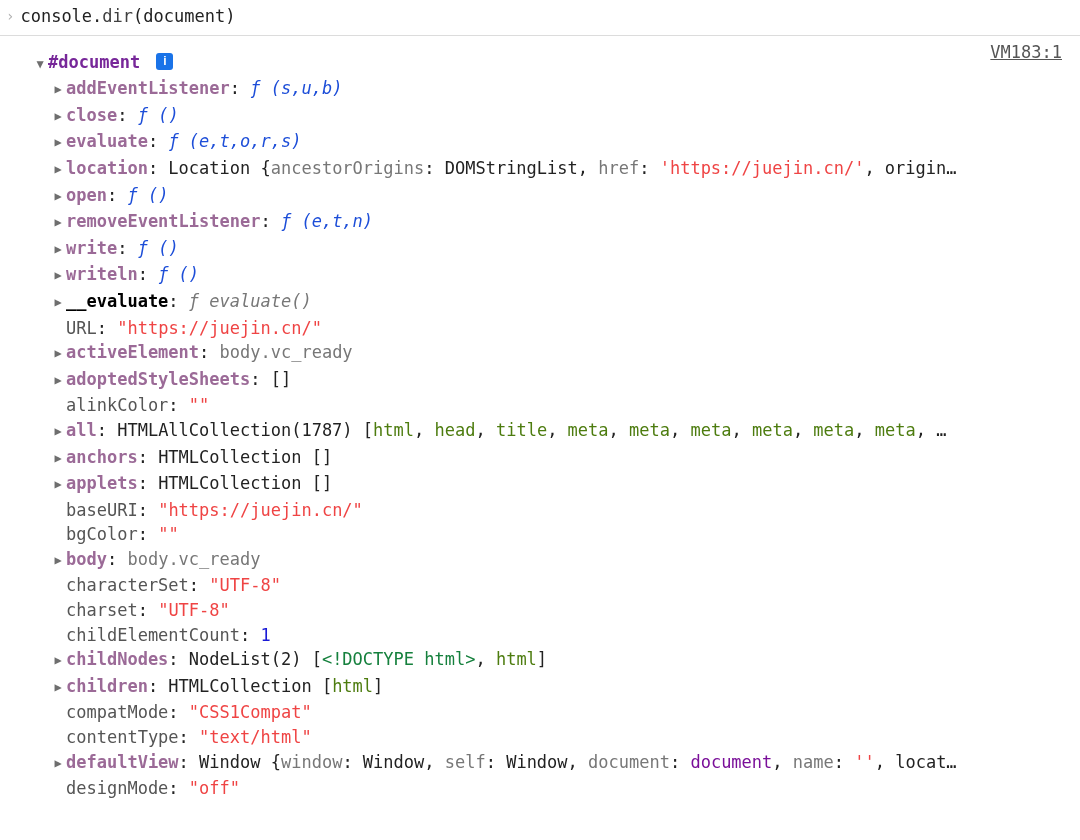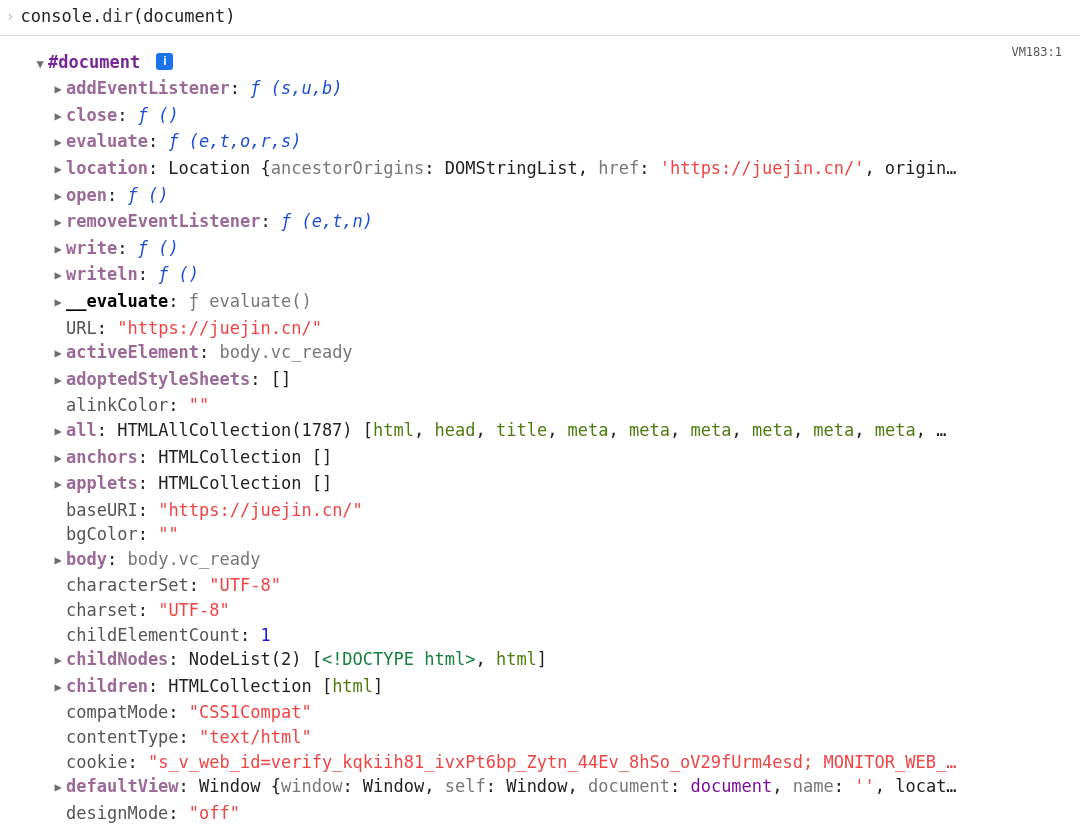--- a/index.html
+++ b/index.html
@@ -1,32 +1,32 @@
 <!DOCTYPE html>
 <html><head>
 <meta charset="utf-8">
 <style>
   html,body{margin:0;padding:0;background:#fff;font-family:Menlo,Consolas,"DejaVu Sans Mono",monospace;font-size:17px;line-height:24.6px;color:#222;width:1080px;height:840px;overflow:hidden;-webkit-font-smoothing:antialiased}
   .input-row{display:flex;align-items:center;padding:4px 8px 6px 4px;border-bottom:1px solid #dcdcdc}
   .prompt-caret{color:#b0b0b0;font-size:14px;padding:0 6px 0 2px;user-select:none}
   .input-code{font-family:inherit;color:#222}
   .obj-method{color:#404040}
-  .source-link{position:absolute;right:18px;top:40px;color:#555;font-size:12px;cursor:pointer}
+  .source-link{position:absolute;right:18px;top:40px;color:#555;text-decoration:underline;font-size:17px;cursor:pointer}
   .tree{padding:14px 0 0 34px;white-space:nowrap;position:relative}
   .row{display:block;padding:0 0 0 0}
   .arrow{display:inline-block;width:12px;text-align:center;color:#6e6e6e;font-size:12px;user-select:none;cursor:default;margin-right:2px;transform:translateY(-1px)}
   .arrow.down{transform:rotate(0deg)}
   .k-fn{color:#9b6a97;font-weight:700}
   .k-fn-own{color:#000000;font-weight:600}
   .k-node{color:#772799;font-weight:600}
   .k-plain{color:#555}
   .punct{color:#222}
   .f-ital{font-style:italic;color:#1d4ed8}
   .gray{color:#777}
-  .gray-ital{color:#777;}
+  .gray-ital{color:#777;font-style:italic}
   .str{color:#ef4444}
   .num{color:#1a1ad6}
   .tag{color:#4d7c0f}
   .doctype{color:#15803d}
   .kw{color:#7a0f99}
   .info-badge{display:inline-block;vertical-align:middle;width:17px;height:17px;border-radius:3px;background:#1a73e8;color:#fff;font:700 12px/17px "Helvetica Neue",Arial,sans-serif;text-align:center;margin-left:6px;transform:translateY(-1px)}
   .line{display:flex;align-items:baseline}
   .line .content{overflow:hidden;white-space:nowrap;text-overflow:ellipsis;flex:1}
 </style>
 </head>
@@ -147,24 +147,20 @@
       </div>
       <div class="line">
         <span class="arrow" style="visibility: hidden;"> </span>
         <span class="content"><span class="k-plain">compatMode</span><span class="punct">: </span><span class="str">"CSS1Compat"</span></span>
       </div>
       <div class="line">
         <span class="arrow" style="visibility: hidden;"> </span>
         <span class="content"><span class="k-plain">contentType</span><span class="punct">: </span><span class="str">"text/html"</span></span>
       </div>
       <div class="line">
-        <span class="arrow" style="visibility: hidden;"> </span>
-        <span class="content"><span class="k-plain">cookie</span><span class="punct">: </span><span class="str">"s_v_web_id=verify_kqkiih81_ivxPt6bp_Zytn_44Ev_8hSo_oV29fUrm4esd; MONITOR_WEB_…</span></span>
-      </div>
-      <div class="line">
         <span class="arrow">▶</span>
         <span class="content"><span class="k-fn">defaultView</span><span class="punct">: Window {</span><span class="gray">window</span><span class="punct">: Window, </span><span class="gray">self</span><span class="punct">: Window, </span><span class="gray">document</span><span class="punct">: </span><span class="kw">document</span><span class="punct">, </span><span class="gray">name</span><span class="punct">: </span><span class="str">''</span><span class="punct">, locat…</span></span>
       </div>
       <div class="line">
         <span class="arrow" style="visibility: hidden;"> </span>
         <span class="content"><span class="k-plain">designMode</span><span class="punct">: </span><span class="str">"off"</span></span>
       </div>
     </div>
 
 </div>

